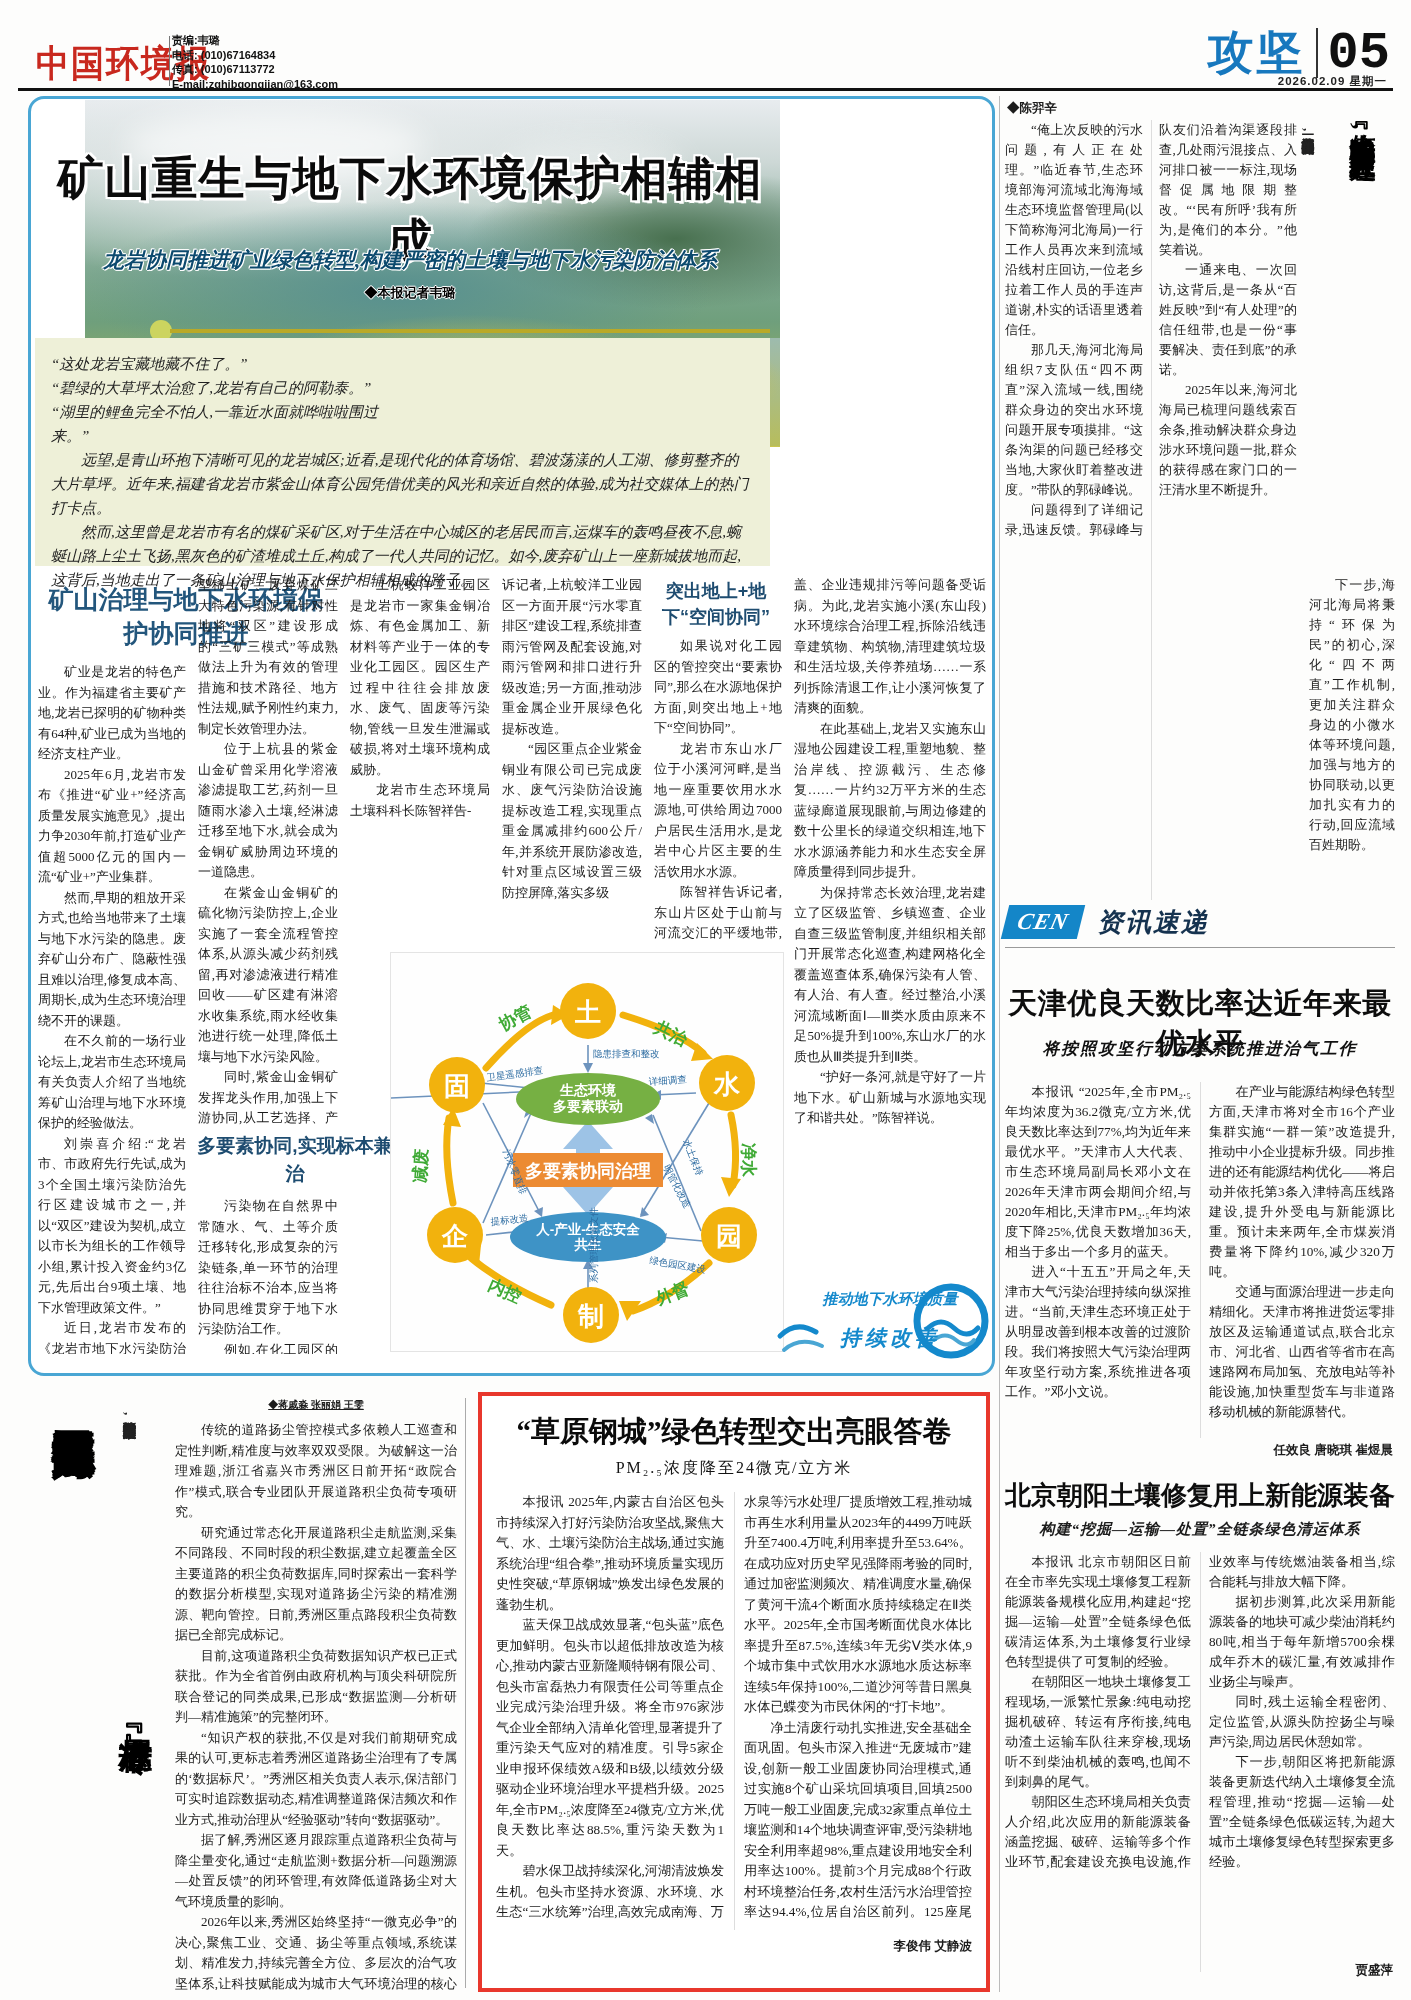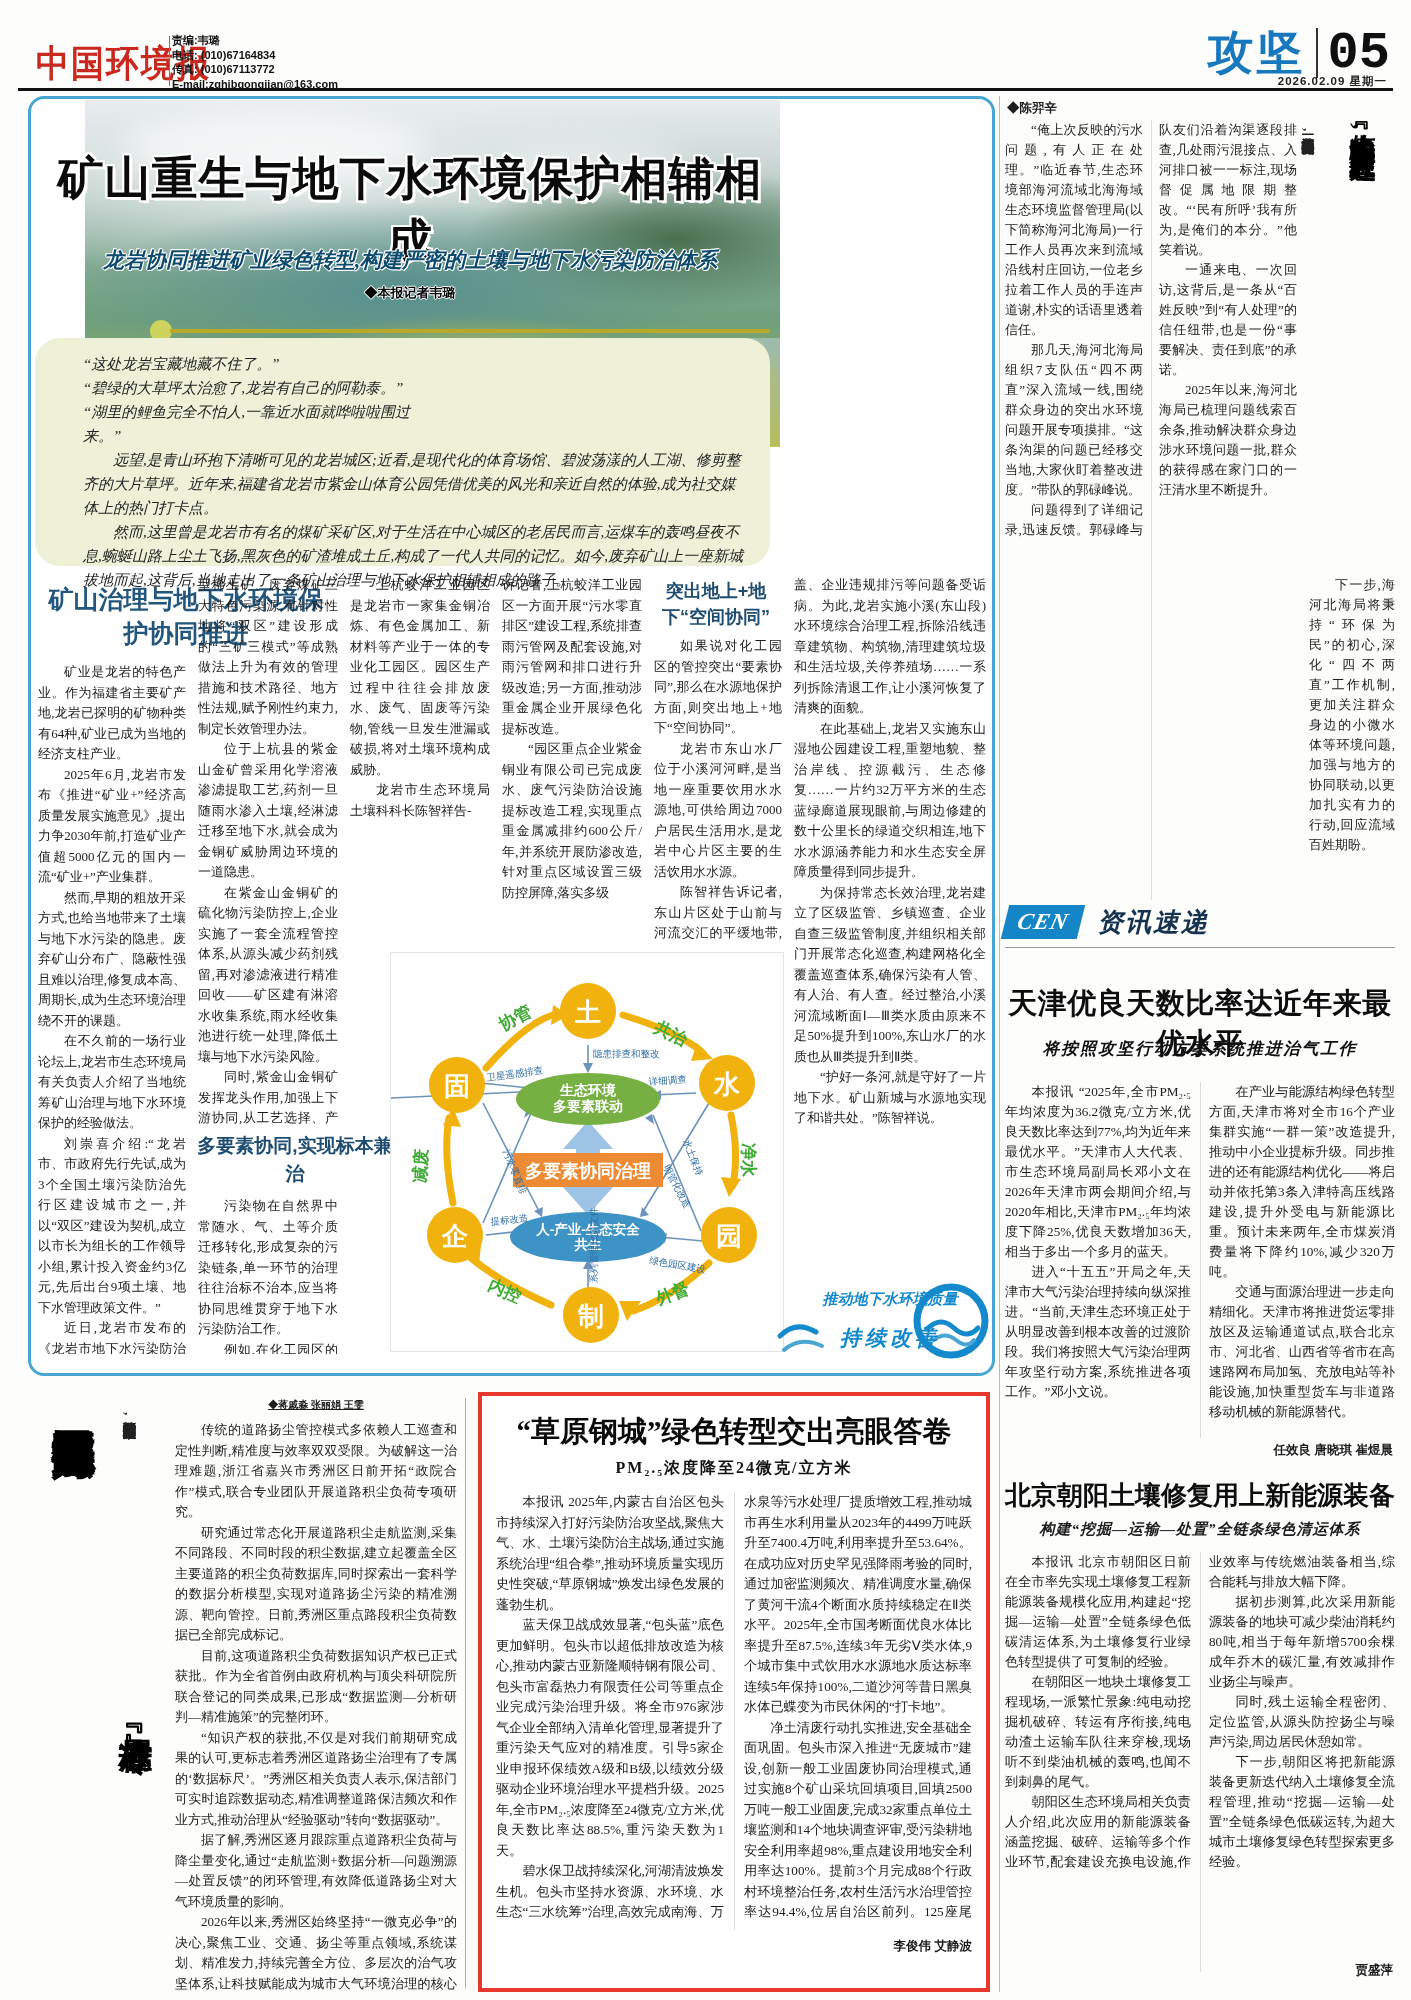--- a/index.html
+++ b/index.html
@@ -31,21 +31,21 @@
       radial-gradient(ellipse 500px 140px at 30% 20%, #e9edee 0%, rgba(233,237,238,0) 80%),
       linear-gradient(180deg, #e8ecef 0%, #cdd8d6 18%, #9dbbae 34%, #7da78f 50%, #6f9f7c 64%, #8aab68 78%, #b7bd5c 90%, #c9c653 100%); }
   .photo-mist { position:absolute; background:rgba(255,255,255,.55); filter:blur(14px); border-radius:50%; }
   #main-headline { left:40px; top:148px; width:740px; text-align:center; font-size:46px; font-weight:900; letter-spacing:1px; color:#0b0b0b;
     text-shadow:-2px 0 #fff,2px 0 #fff,0 -2px #fff,0 2px #fff,-2px -2px #fff,2px 2px #fff,-2px 2px #fff,2px -2px #fff,3px 3px #fff; }
   #main-subhead { left:40px; top:246px; width:740px; text-align:center; font-size:21px; font-weight:bold; font-style:italic; color:#0c4a6e; font-family:"Liberation Serif",serif;
     text-shadow:-1px 0 #fff,1px 0 #fff,0 -1px #fff,0 1px #fff,1px 1px #fff,-1px -1px #fff; }
   #main-byline { left:40px; top:284px; width:740px; text-align:center; font-size:13px; font-weight:bold; color:#000;
     text-shadow:-1px 0 #fff,1px 0 #fff,0 -1px #fff,0 1px #fff; }
 
-  #intro-box { left:35px; top:338px; width:735px; height:228px; background:#eef0d8; padding:14px 20px 10px 48px;border-radius:25px; }
+  #intro-box { left:35px; top:338px; width:735px; height:228px; background:#eef0d8; padding:14px 20px 10px 16px; }
   #intro-dot { left:150px; top:320px; width:22px; height:22px; border-radius:50%; background:#ccd45f; }
   #intro-line { left:170px; top:329px; width:600px; height:4px; background:#b9a928; }
   #photo-ext { left:395px; top:338px; width:385px; height:108px;
     background:
       radial-gradient(ellipse 160px 60px at 70% 40%, #d3c13c 0%, rgba(211,193,60,0) 75%),
       radial-gradient(ellipse 200px 70px at 30% 60%, #8aab68 0%, rgba(138,171,104,0) 70%),
       linear-gradient(180deg, #9dbbae, #b7bd5c); }
   .introq { font-family:"Liberation Serif",serif; font-style:italic; font-size:15px; line-height:24px; color:#222; max-width:350px; }
   .introp { font-family:"Liberation Serif",serif; font-style:italic; font-size:15px; line-height:24px; color:#222; text-indent:2em; }
 
@@ -94,21 +94,21 @@
   #jx-vquote { left:108px; top:1712px; height:280px; writing-mode:vertical-rl; font-size:34px; line-height:54px; font-weight:900; font-family:"Liberation Serif",serif; color:#000; }
   #jx-vsub { left:120px; top:1412px; height:300px; writing-mode:vertical-rl; font-size:13px; font-weight:bold; font-family:"Liberation Serif",serif; color:#222; }
   #jx-byline { left:175px; top:1398px; width:282px; text-align:center; font-size:10px; font-weight:bold;text-decoration:underline; }
   #jx-body { left:175px; top:1420px; width:282px; height:570px; overflow:hidden; }
   #jx-body p { font-family:"Liberation Serif",serif; font-size:13px; line-height:20.5px; text-align:justify; text-indent:2em; }
   #div-jx { left:465px; top:1398px; width:1px; height:590px; background:#aaa; }
 
   
   #bt-box { left:478px; top:1392px; width:512px; height:600px; border:4px solid #e8372c; background:#fff; }
   #bt-headline { left:478px; top:1412px; width:512px; text-align:center; font-size:29px; font-weight:900; font-family:"Liberation Serif",serif; color:#0b0b0b; }
-  #bt-subhead { left:478px; top:1458px; width:512px; text-align:center; font-size:16px; font-weight:bold; font-family:"Liberation Serif",serif; letter-spacing:2px; color:#141414; }
+  #bt-subhead { left:478px; top:1458px; width:512px; text-align:center; font-size:16px; font-weight:normal; font-family:"Liberation Serif",serif; letter-spacing:2px; color:#141414; }
   #bt-body { left:496px; top:1492px; width:476px; height:438px; column-count:2; column-gap:20px; column-rule:1px solid #ddd; overflow:hidden; }
   #bt-body p { font-family:"Liberation Serif",serif; font-size:13.2px; line-height:20.5px; text-align:justify; text-indent:2em; }
   #bt-byline { left:496px; top:1938px; width:476px; text-align:right; font-size:12.5px; font-weight:bold; }
 
   #div-right { left:999px; top:96px; width:1px; height:1896px; background:#bbb; }
 
   svg text { font-family:"Liberation Sans",sans-serif; }
 </style>
 </head>
 <body>

